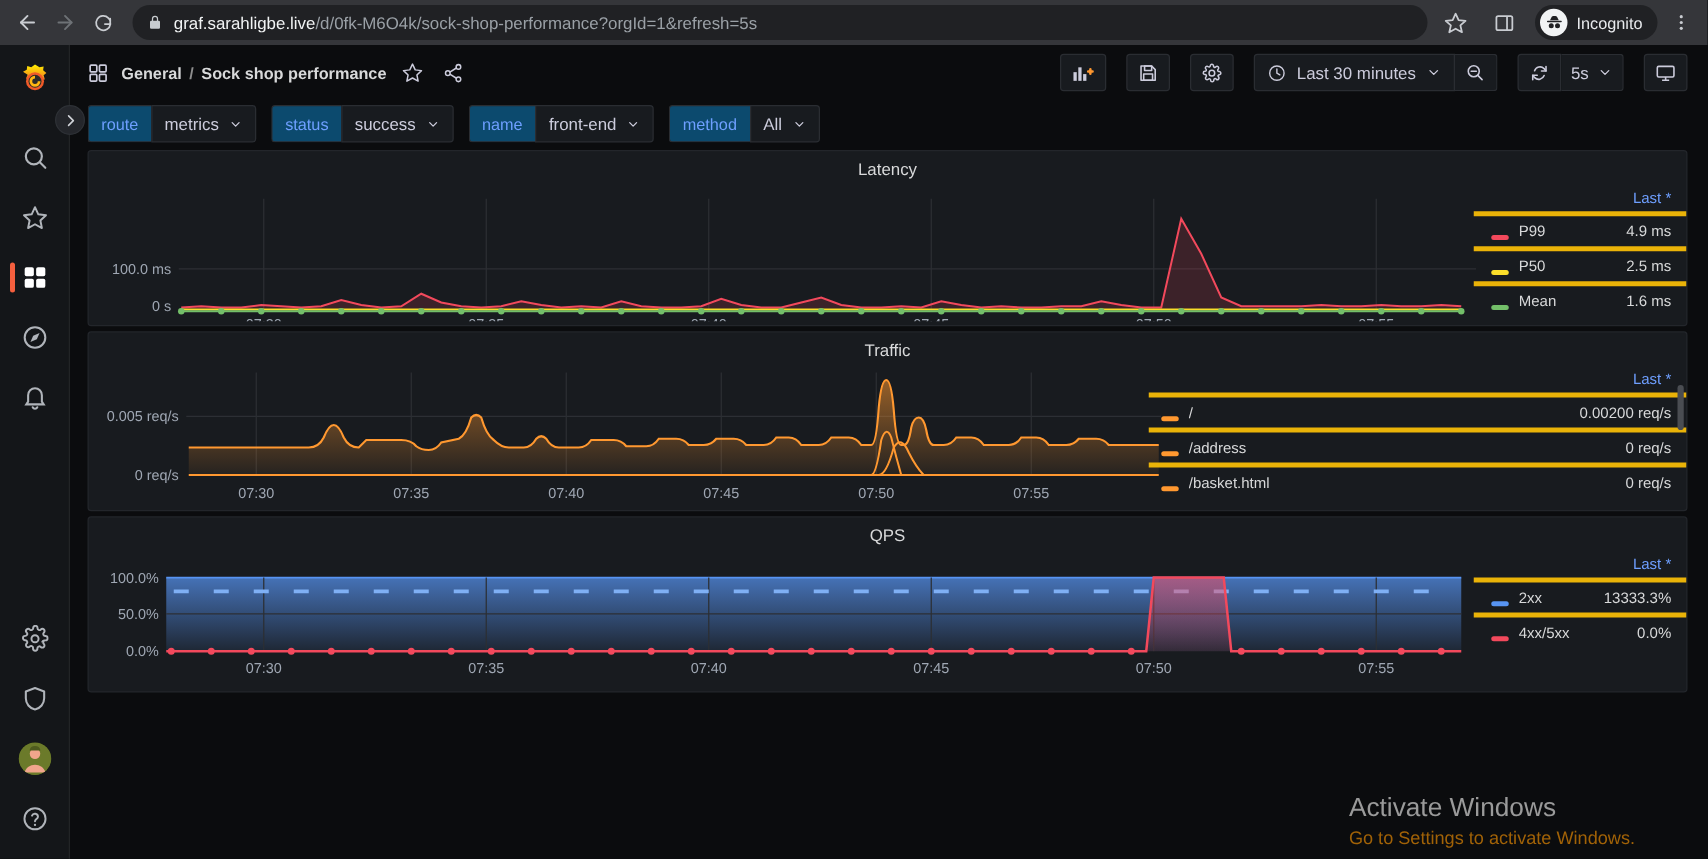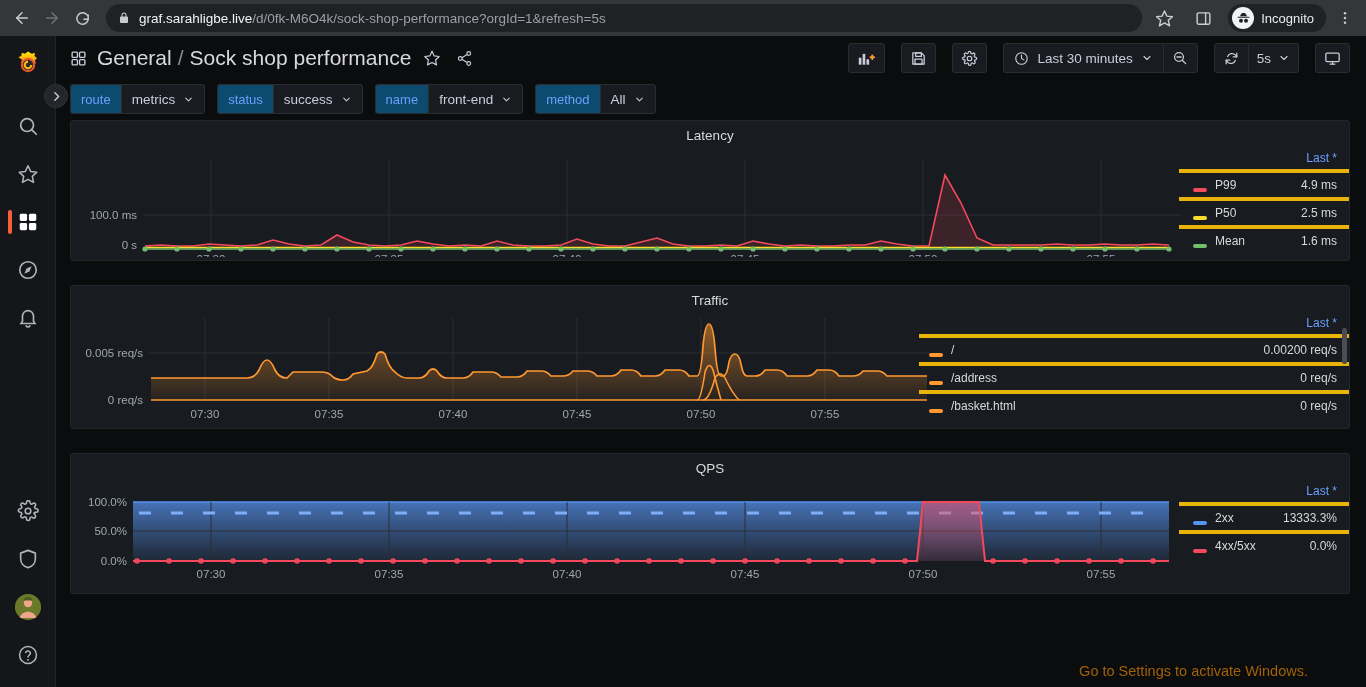--- a/index.html
+++ b/index.html
@@ -82,21 +82,21 @@
   }
 
   .content { position: absolute; left: 56px; top: 0; right: 0; height: 651px; }
 
   
   .dash-header {
     height: 44px; display: flex; align-items: center; padding: 0 16px 0 14px; gap: 10px;
   }
   .dash-title-group { display: flex; align-items: center; gap: 10px; }
   .dash-grid-icon { color: #ccccdc; display:flex; }
-  .breadcrumb { font-size: 21px; color: #d8d9da; display: flex; align-items: flex-end; gap: 6px; }
+  .breadcrumb { font-size: 13px; color: #d8d9da; display: flex; align-items: flex-end; gap: 6px; font-weight: bold; }
   .breadcrumb .sep { color: #8e8e8e; }
   .hdr-icon-btn { color: #ccccdc; display: flex; align-items: center; justify-content: center; width: 22px; height: 22px; }
   .hdr-right { margin-left: auto; display: flex; align-items: center; gap: 16px; }
   .tb-btn {
     height: 30px; min-width: 34px; padding: 0 8px; border: 1px solid #2a2d32;
     border-radius: 3px; background: #181b1f; color: #ccccdc;
     display: flex; align-items: center; justify-content: center; gap: 6px;
     font-size: 13px;
   }
   .tb-group { display: flex; align-items: center; gap: 0; }
@@ -114,21 +114,21 @@
     display: flex; align-items: center; font-size: 13px; color: #6e9fff;
   }
   .var-value {
     height: 30px; padding: 0 10px; background: #181b1f; border: 1px solid #2a2d32;
     border-radius: 0 3px 3px 0;
     display: flex; align-items: center; gap: 8px; font-size: 13.5px; color: #ccccdc;
     min-width: 56px;
   }
 
   
-  .panels { padding: 0 16px 0 14px; display: flex; flex-direction: column; gap: 24px; }
+  .panels { padding: 0 16px 0 14px; display: flex; flex-direction: column; gap: 4px; }
   .panel {
     background: #181b1f; border: 1px solid #23262b; border-radius: 3px;
     position: relative;
   }
   .panel-title {
     text-align: center; font-size: 13.5px; color: #d8d9da; padding: 7px 0 2px 0;
     font-weight: 500;
   }
   .panel-body { display: flex; position: relative; }
   .graph-wrap { position: relative; flex: 1; min-width: 0; }
@@ -741,16 +741,17 @@
               <span class="legend-swatch" style="background:#f2495c"></span>
               <span class="legend-name">4xx/5xx</span>
               <span class="legend-val">0.0%</span>
             </div>
           </div>
         </div>
       </div>
     </div>
 
     <div class="watermark">
+      <div class="wm-title">Activate Windows</div>
       <div class="wm-sub">Go to Settings to activate Windows.</div>
     </div>
   </div>
 </div>
 
 </body></html>

